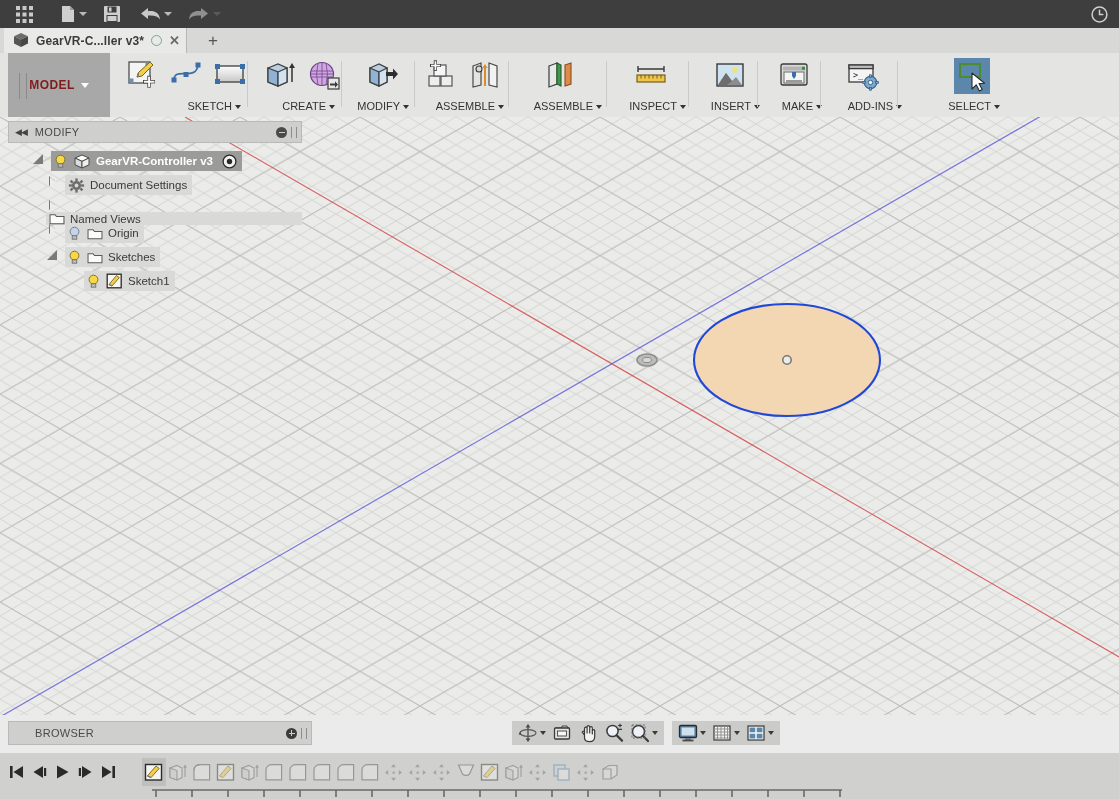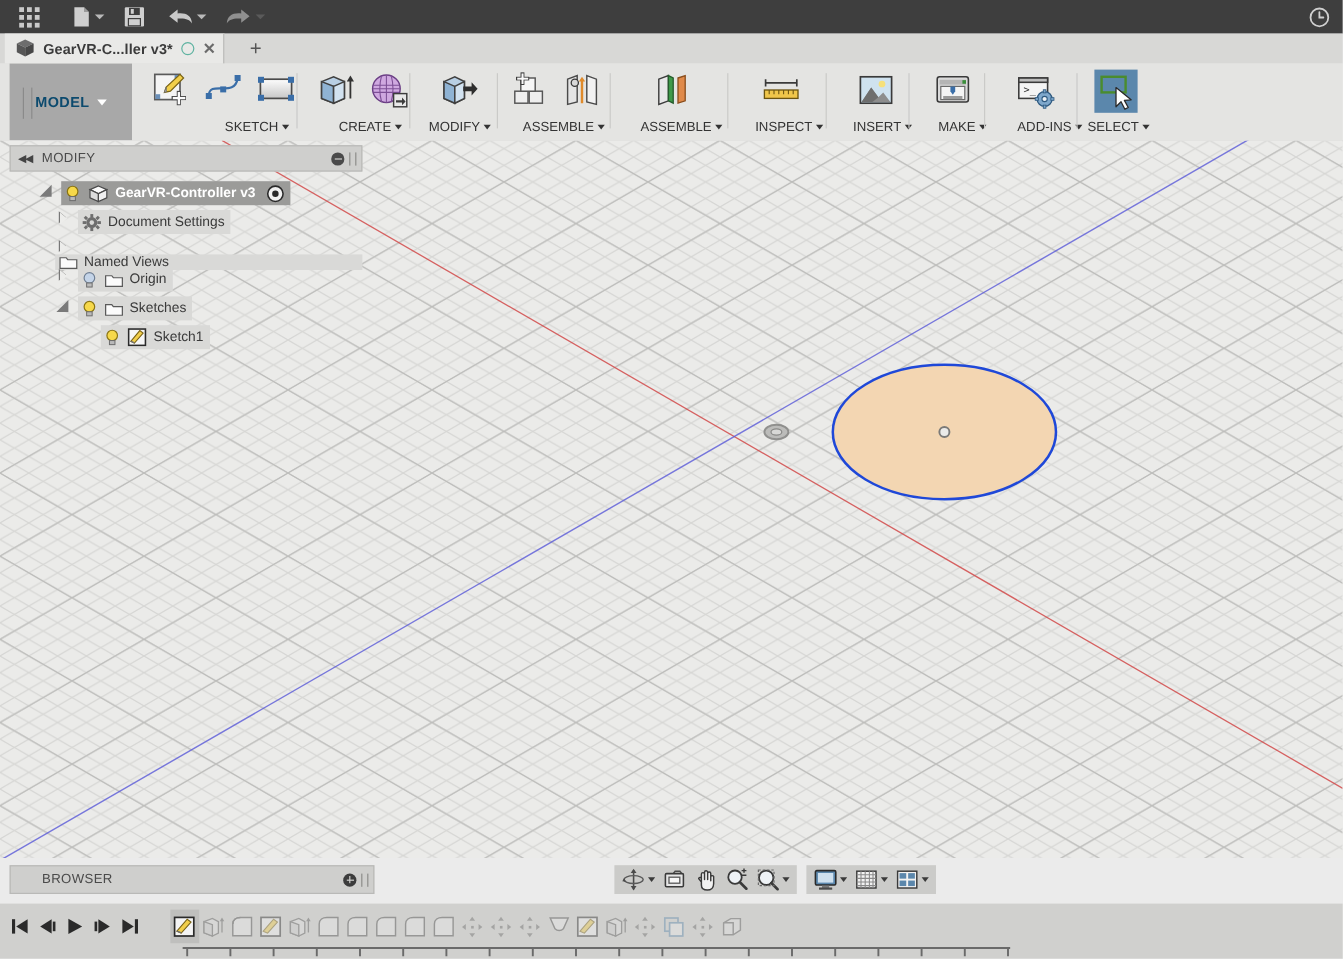--- a/index.html
+++ b/index.html
@@ -41,21 +41,21 @@
   #ribbon{
     position:absolute;left:0;top:53px;width:1119px;height:64px;
     background:#e4e4e2;border-bottom:1px solid #c8c8c6;
   }
   #model-btn{
     position:absolute;left:8px;top:0;width:102px;height:64px;
     background:#a8a8a8;display:flex;align-items:center;justify-content:center;
   }
   #model-btn .grip{position:absolute;left:11px;top:20px;width:6px;height:26px;
     border-left:1px solid #8a8a8a;border-right:1px solid #8a8a8a;}
-  .model-label{color:#0c4a6e;font-size:12px;font-weight:bold;letter-spacing:.4px;}
+  .model-label{color:#7f1d1d;font-size:12px;font-weight:bold;letter-spacing:.4px;}
   .model-caret{width:0;height:0;border-left:4px solid transparent;border-right:4px solid transparent;border-top:5px solid #fff;margin-left:6px;}
 
   .rgroup{position:absolute;top:0;height:64px;}
   .rgroup .icons{position:absolute;top:4px;left:0;display:flex;align-items:flex-start;height:38px;}
   .rgroup .ritem{display:flex;align-items:center;justify-content:center;width:44px;height:38px;}
   .rgroup .glabel{
     position:absolute;bottom:5px;left:0;width:100%;
     text-align:right;font-size:11px;color:#333;white-space:nowrap;
   }
   .glabel .gcaret{display:inline-block;width:0;height:0;
@@ -439,21 +439,21 @@
             </g>
           </svg>
         </div>
       </div>
       <div class="glabel">
         <span>ADD-INS</span><span class="gcaret"></span>
       </div>
     </div>
     <div class="rsep" style="left:897px;"></div>
 
-    <div class="rgroup" style="left:898px;width:60px;">
+    <div class="rgroup" style="left:940px;width:60px;">
       <div class="icons" style="padding-left:10px;">
         <div class="ritem">
           <svg width="40" height="38" viewBox="0 0 40 38">
             <rect x="2" y="1" width="36" height="36" fill="#5b87ac"></rect>
             <rect x="8" y="7" width="20" height="13" fill="none" stroke="#4a8c2e" stroke-width="2"></rect>
             <path d="M20 16 L20 32 L24.2 27.8 L27.4 34 L30.2 32.6 L27 26.6 L32.6 26.2 Z" fill="#ffffff" stroke="#2a2a2a" stroke-width="1.1" stroke-linejoin="round"></path>
           </svg>
         </div>
       </div>
       <div class="glabel">

